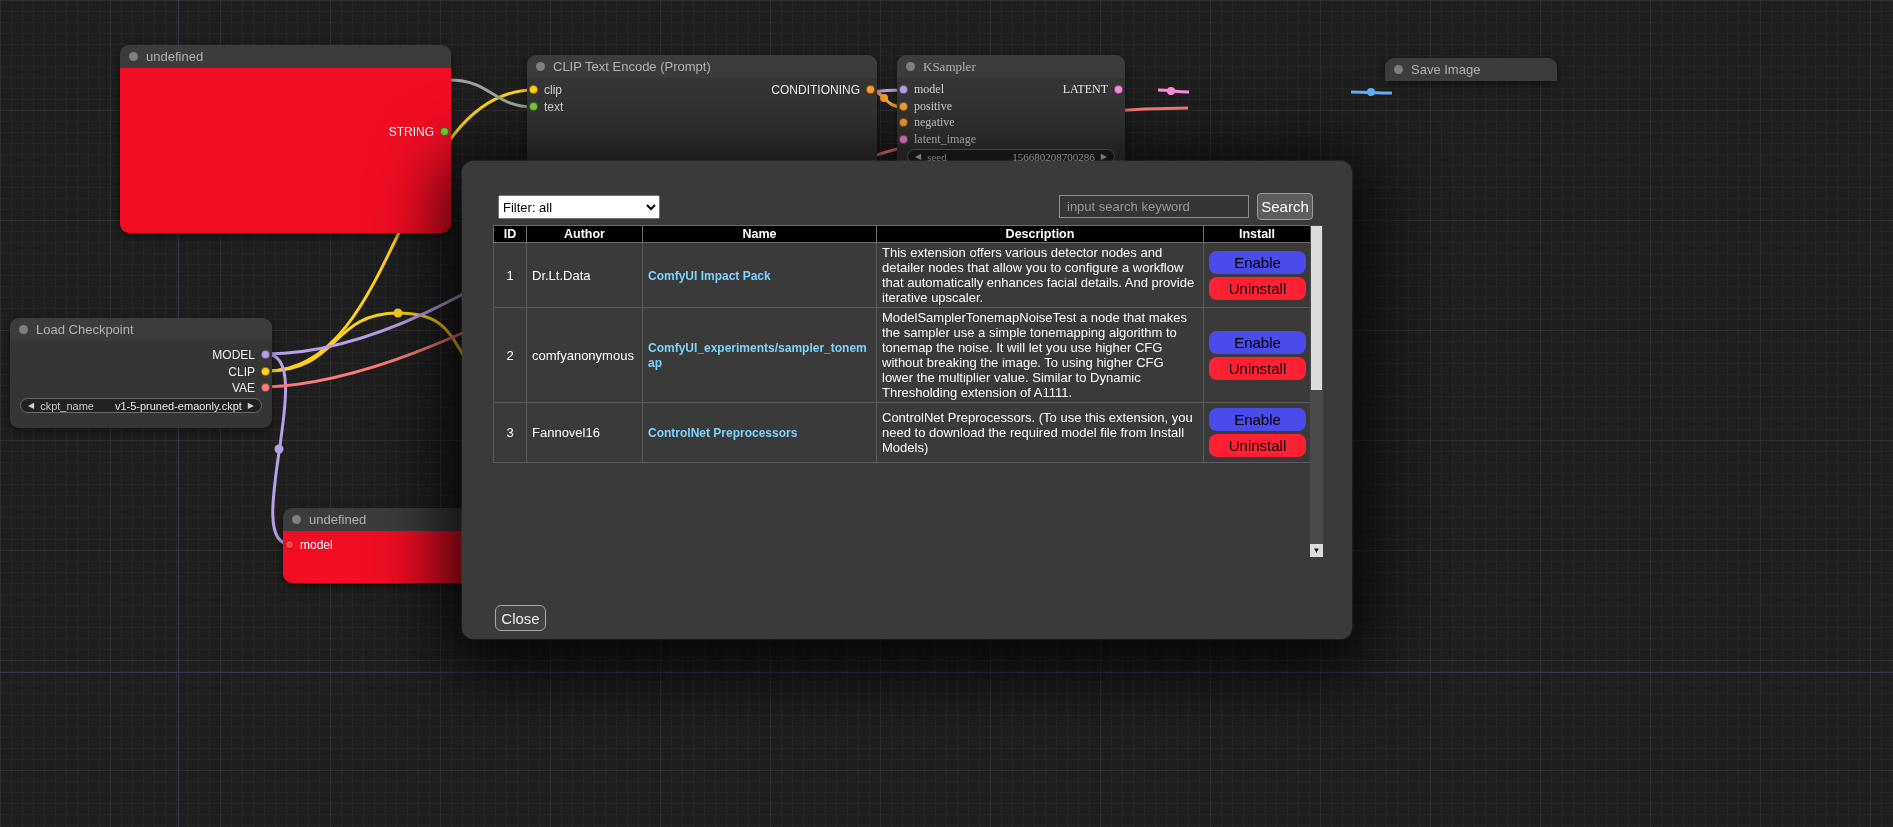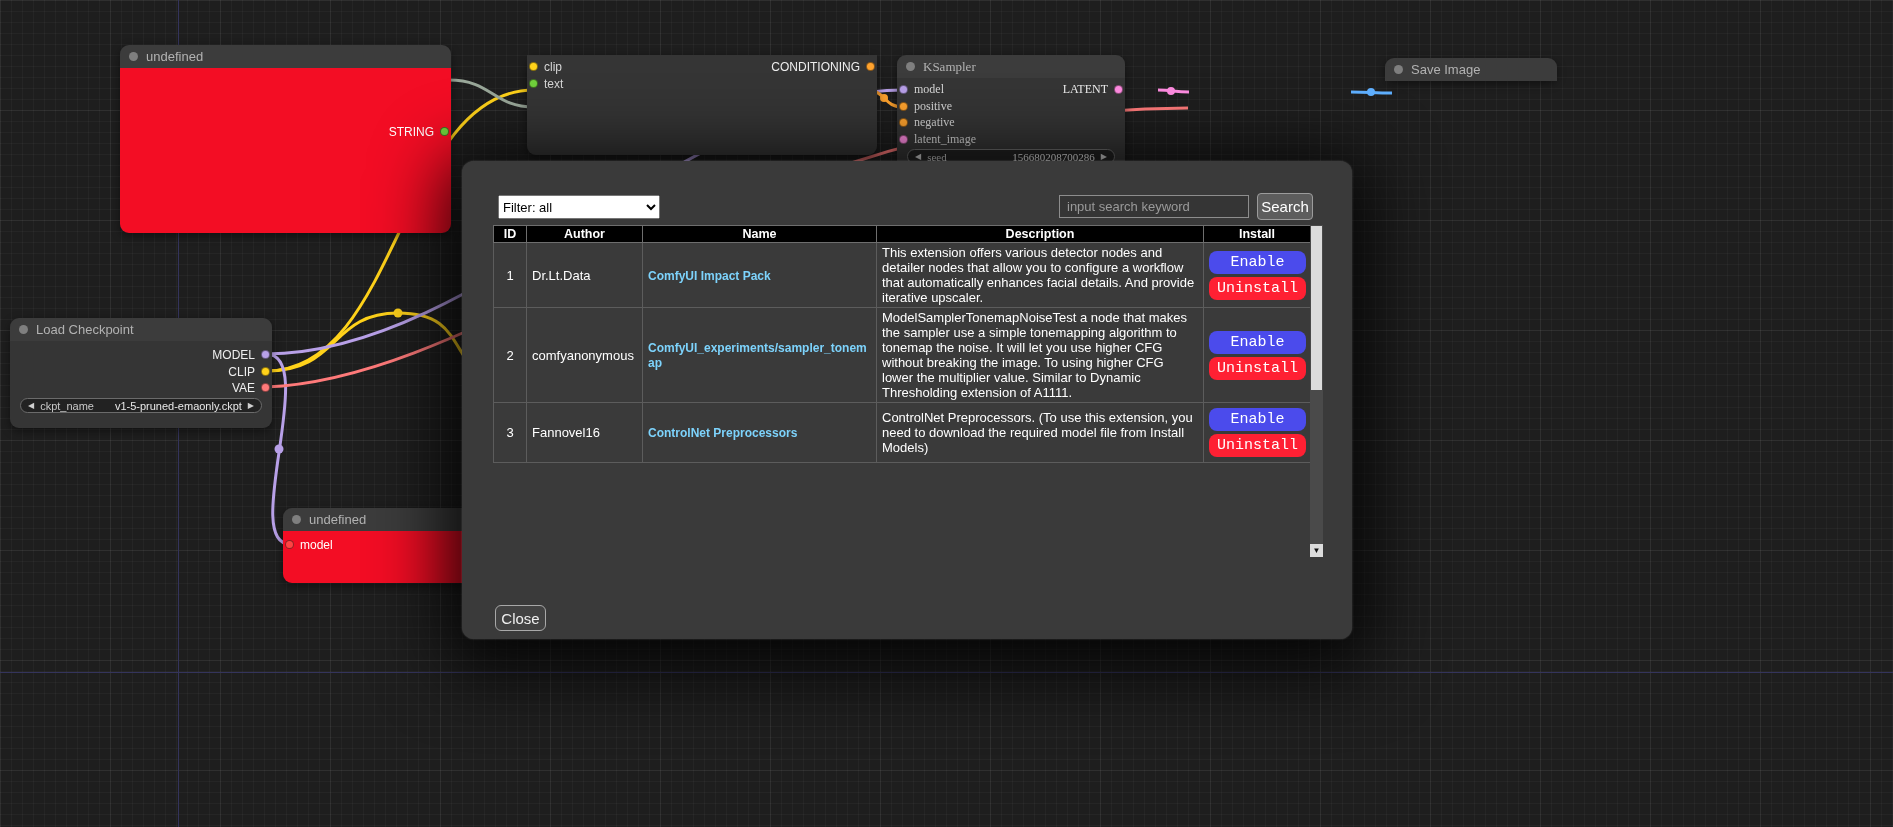--- a/index.html
+++ b/index.html
@@ -86,22 +86,22 @@
   }
   .ext-table td { border:1px solid #5c5c5c; vertical-align:middle; font-size:13px; padding:2px 5px; }
   .col-id { width:33px; } .col-author { width:116px; } .col-name { width:234px; }
   .col-desc { width:327px; } .col-install { width:107px; }
   .td-id { text-align:center; }
   .td-name a { color:#7dd3fc; font-weight:bold; font-size:12px; text-decoration:none; word-break:break-all; }
   .td-desc { font-size:12.3px; line-height:15px; vertical-align:top; padding:3px 4px; }
   .td-install { text-align:center; }
   .btn-enable, .btn-uninstall {
     display:block; width:97px; height:23px; margin:3px auto; border:none;
-    border-radius:8px; color:#ffffff; font-size:15px; cursor:pointer;
-    font-family:Liberation Mono, monospace; line-height:21px;
+    border-radius:8px; color:#000000; font-size:15px; cursor:pointer;
+    font-family:Liberation Sans, sans-serif; line-height:21px;
   }
   .btn-enable    { background:#4b4bec; }
   .btn-uninstall { background:#ff2033; }
 
   .scrollbar { position:absolute; left:848px; top:64px; width:13px; height:332px; background:#4a4a4a; }
   .scroll-thumb { position:absolute; left:1px; right:1px; top:1px; height:164px; background:#dcdcdc; }
   .scroll-down  { position:absolute; left:0; right:0; bottom:0; height:13px; background:#dcdcdc;
                   color:#111; font-size:8px; text-align:center; line-height:13px; }
 
   .close-btn {
@@ -141,20 +141,24 @@
     </div>
     <div class="node-body red" style="height:165px;">
       <div class="port out" style="top:12px;margin-top:44px;">
         <span style="color:#fff;">STRING</span>
         <span class="pdot c-string"></span>
       </div>
     </div>
   </div>
 
   <div class="node" style="left:527px; top:55px; width:350px;">
+    <div class="node-title">
+      <span class="title-dot"></span>
+      <span>CLIP Text Encode (Prompt)</span>
+    </div>
     <div class="node-body" style="height:100px;">
       <div class="port in" style="top:4px;">
         <span class="pdot c-yellow"></span>
         <span>clip</span>
       </div>
       <div class="port in" style="top:21px;">
         <span class="pdot c-green"></span>
         <span>text</span>
       </div>
       <div class="port out" style="top:4px;">

